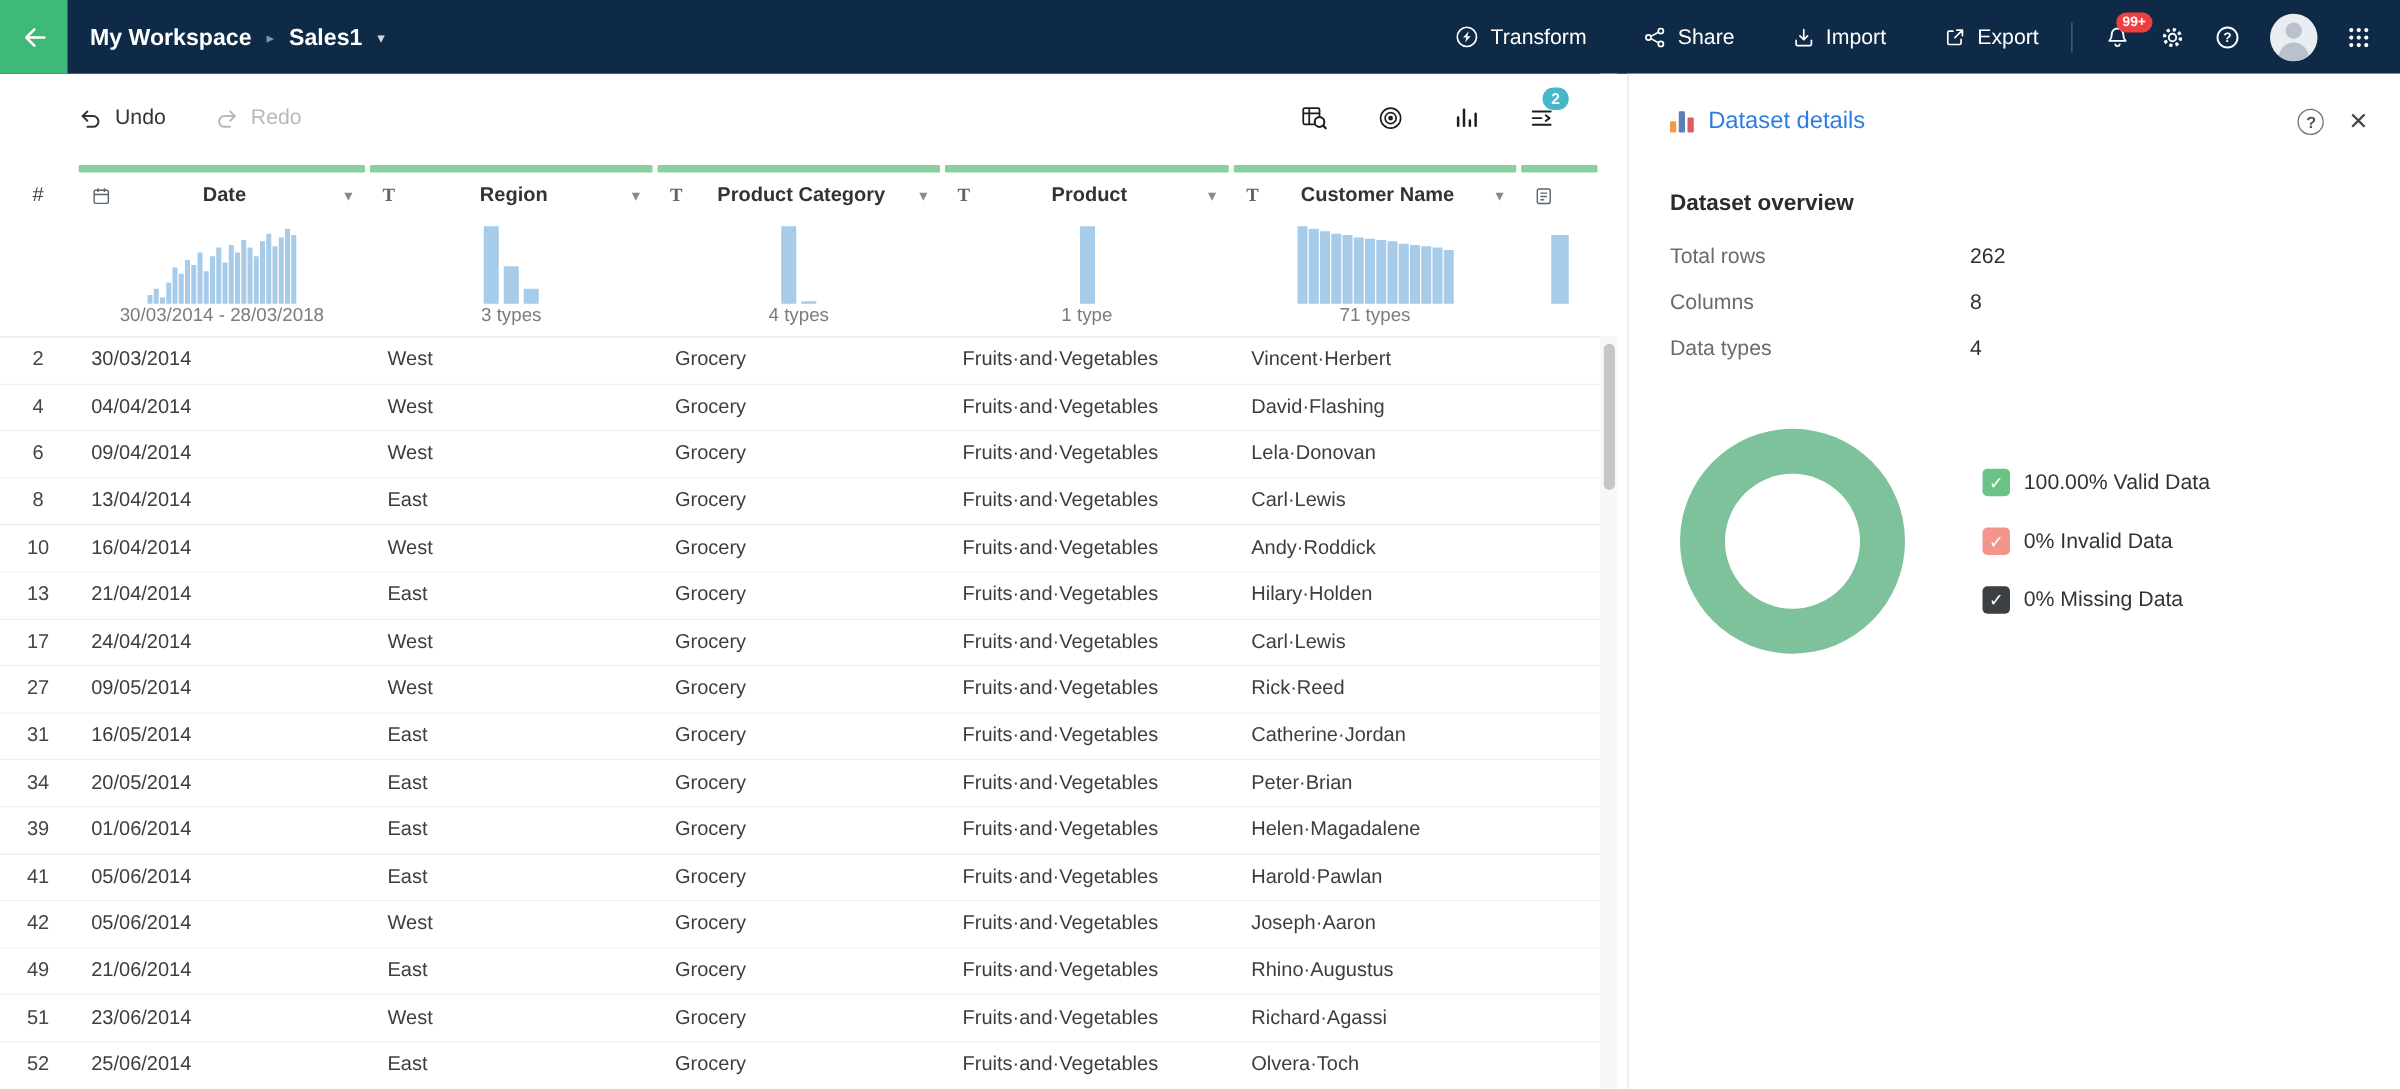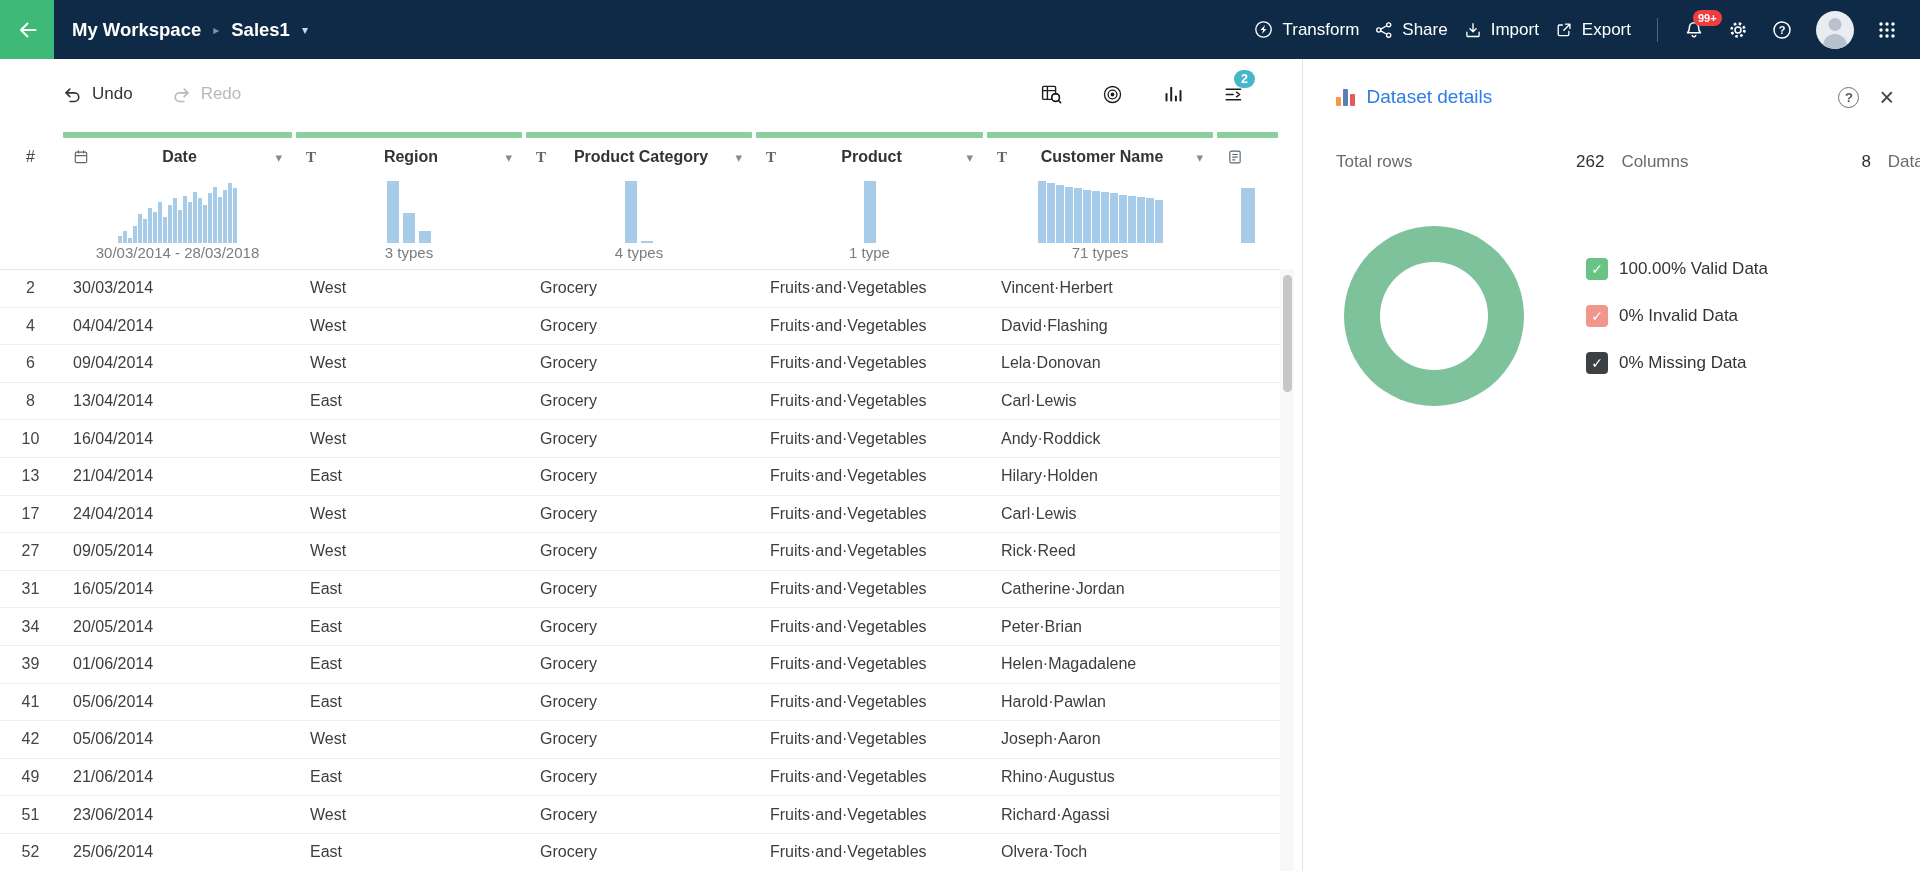--- a/index.html
+++ b/index.html
@@ -8,21 +8,21 @@
   .app{width:1920px;height:871px;display:flex;flex-direction:column;overflow:hidden;background:#fff}
 
   
   .topbar{height:59px;flex:0 0 59px;background:var(--topbar-bg,#0e2a46);display:flex;align-items:center;color:#fff}
   .back-btn{width:54px;height:100%;background:var(--back-button-green,#3eb978);display:flex;align-items:center;justify-content:center;cursor:pointer}
   .breadcrumb{display:flex;align-items:center;gap:12px;margin-left:18px;font-size:18.5px;font-weight:bold}
   .crumb{cursor:pointer}
   .crumb-sep{color:#7f95a8;font-size:12px;font-weight:normal}
   .ds-caret{font-size:12px;color:#cfd8e0;cursor:pointer}
   .tb-right{margin-left:auto;display:flex;align-items:center;gap:26px;padding-right:24px}
-  .tb-actions{display:flex;align-items:flex-start;gap:16px}
+  .tb-actions{display:flex;align-items:flex-start;gap:46px}
   .tb-action{display:flex;align-items:center;gap:9px;font-size:17px;cursor:pointer;white-space:nowrap}
   .tb-sep{width:1px;height:24px;background:rgba(255,255,255,.28)}
   .tb-icons{display:flex;align-items:center;gap:24px}
   .icon-btn{position:relative;display:flex;cursor:pointer}
   .ic{display:flex;align-items:center}
   .badge99{position:absolute;top:-10px;left:9px;background:var(--notification-red,#f03e3e);color:#fff;font-size:11px;font-weight:bold;padding:2px 5px;border-radius:9px;line-height:1.1}
   .avatar{width:38px;height:38px;border-radius:50%;background:#e9edf2;position:relative;overflow:hidden;cursor:pointer;flex:none}
   .avatar .head{position:absolute;top:7px;left:50%;transform:translateX(-50%);width:13px;height:13px;border-radius:50%;background:#b9c2cc}
   .avatar .torso{position:absolute;top:23px;left:50%;transform:translateX(-50%);width:24px;height:15px;border-radius:12px 12px 0 0;background:#b9c2cc}
 
@@ -75,21 +75,21 @@
   .panel{flex:1;border-left:1px solid #e4e4e4;margin-left:8px;min-width:0;background:#fff}
   .panel-header{display:flex;align-items:center;padding:27px 26px 0 33px}
   .p-icon{display:flex;align-items:flex-end;gap:2.5px;height:17px;margin-right:12px}
   .p-icon i{width:4.5px;border-radius:1px;display:block}
   .p-title{font-size:19px;color:var(--accent-blue,#2e7ce4)}
   .panel-hr-right{margin-left:auto;display:flex;align-items:center;gap:20px}
   .p-help{width:21px;height:21px;border-radius:50%;border:1.5px solid #6f6f6f;display:flex;align-items:center;justify-content:center;font-size:13px;font-weight:bold;color:#555;cursor:pointer}
   .p-close{font-size:25px;line-height:20px;color:#444;cursor:pointer;font-weight:normal}
   .sec-heading{font-size:18px;font-weight:bold;color:#2c2c2c}
   .overview{margin:44px 0 0 33px}
-  .stats{margin-top:22px;display:flex;flex-direction:row;gap:17px}
+  .stats{margin-top:22px;display:flex;flex-direction:column;gap:17px}
   .stat-row{display:flex;font-size:17px;align-items:center}
   .stat-label{width:240px;color:#6b6b6b}
   .stat-value{color:#2f2f2f}
   .quality{margin:54px 0 0 33px}
   .quality-body{display:flex;align-items:center;margin-top:16px}
   .donut{width:180px;height:180px;border-radius:50%;background:var(--donut-green,#7ec29b);position:relative;margin-left:8px;flex:none}
   .donut::after{content:"";position:absolute;inset:36px;background:#fff;border-radius:50%}
   .legend{margin-left:62px;display:flex;flex-direction:column;gap:25px}
   .legend-item{display:flex;align-items:center;gap:11px;font-size:17px;color:#333}
   .lcheck{width:22px;height:22px;border-radius:4px;display:flex;align-items:center;justify-content:center;color:#fff;font-size:14px;font-weight:bold;cursor:pointer;flex:none}
@@ -538,20 +538,21 @@
             <i style="height:12px;background:#e05b5b"></i>
         </span>
         <span class="p-title">Dataset details</span>
         <span class="panel-hr-right">
           <span class="p-help">?</span>
           <span class="p-close">×</span>
         </span>
       </div>
 
       <div class="overview">
+        <div class="sec-heading">Dataset overview</div>
         <div class="stats">
             <div class="stat-row">
               <span class="stat-label">Total rows</span>
               <span class="stat-value">262</span>
             </div>
             <div class="stat-row">
               <span class="stat-label">Columns</span>
               <span class="stat-value">8</span>
             </div>
             <div class="stat-row">

